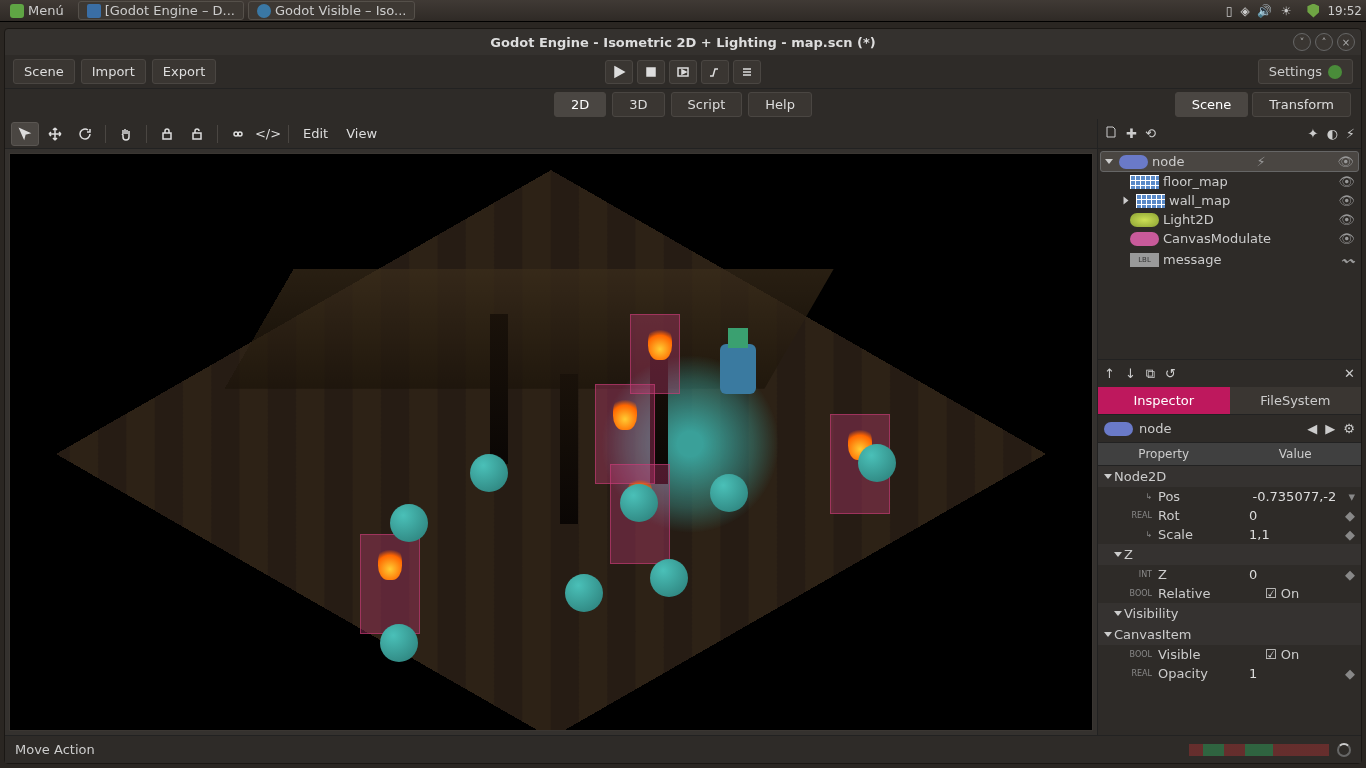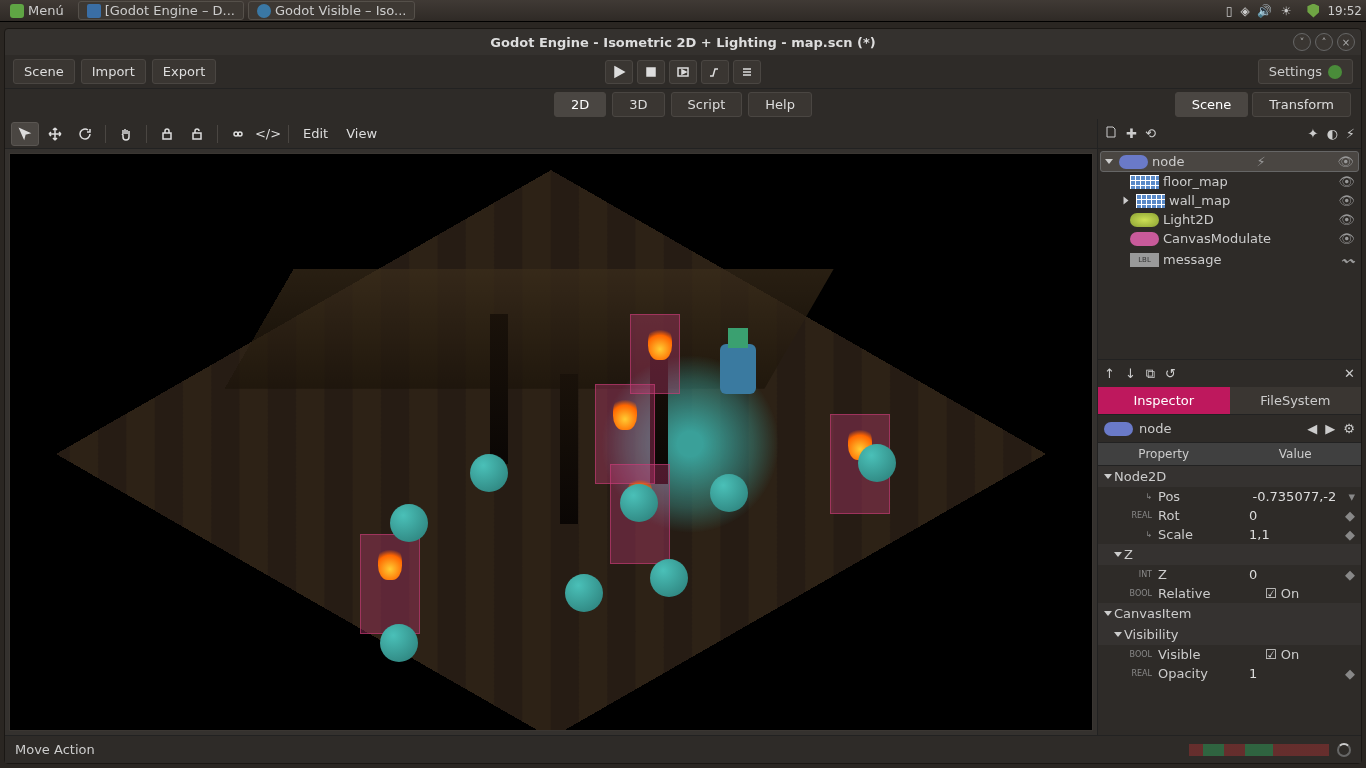--- a/index.html
+++ b/index.html
@@ -388,27 +388,27 @@
             <span class="prop-type">INT</span>
             <span class="label">Z</span>
             <span class="value">0</span>
             <span class="prop-spinner">◆</span>
           </div>
         <div class="prop-row">
             <span class="prop-type">BOOL</span>
             <span class="label">Relative</span>
             <span class="value">☑ <span>On</span></span>
           </div>
+        <div class="prop-section sub">
+            <span class="tri"></span>
+            <span>Visibility</span>
+          </div>
         <div class="prop-section">
             <span class="tri"></span>
             <span>CanvasItem</span>
-          </div>
-        <div class="prop-section sub">
-            <span class="tri"></span>
-            <span>Visibility</span>
           </div>
         <div class="prop-row">
             <span class="prop-type">BOOL</span>
             <span class="label">Visible</span>
             <span class="value">☑ <span>On</span></span>
           </div>
         <div class="prop-row">
             <span class="prop-type">REAL</span>
             <span class="label">Opacity</span>
             <span class="value">1</span>

